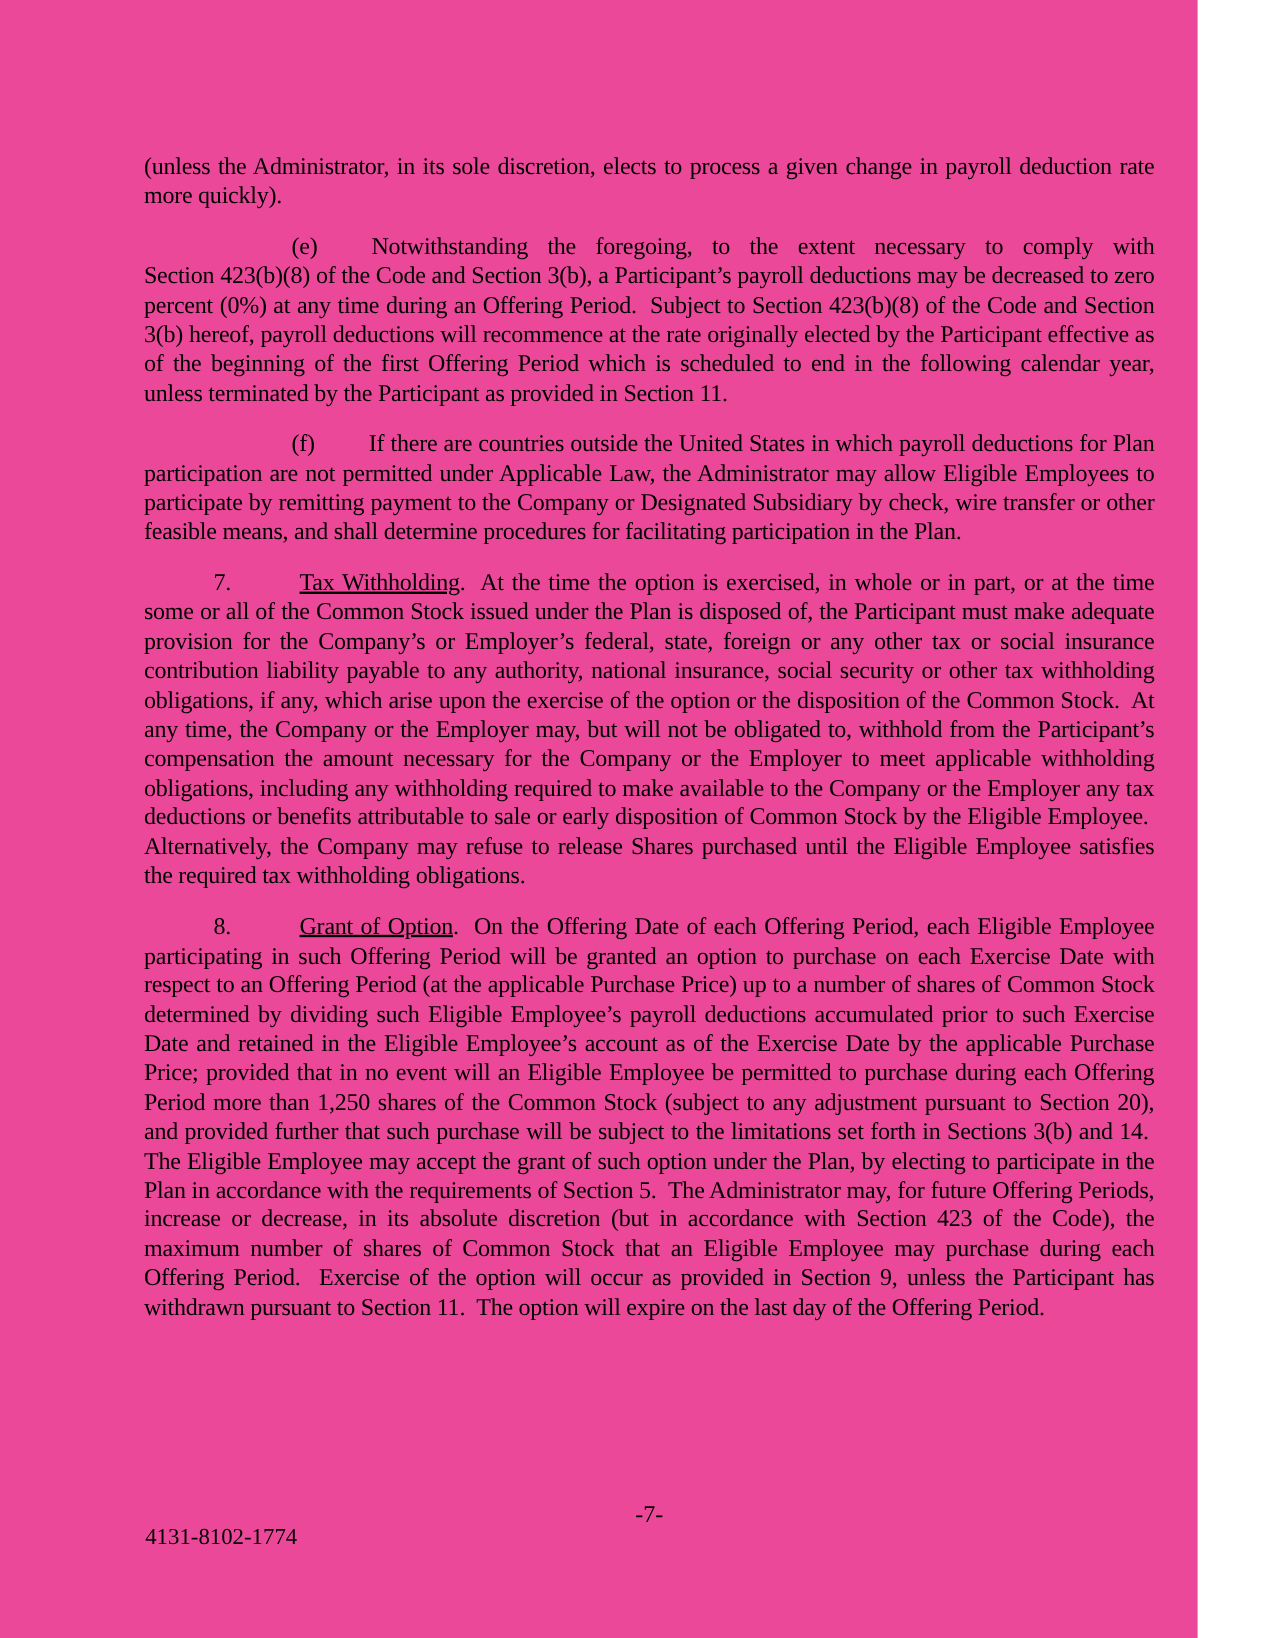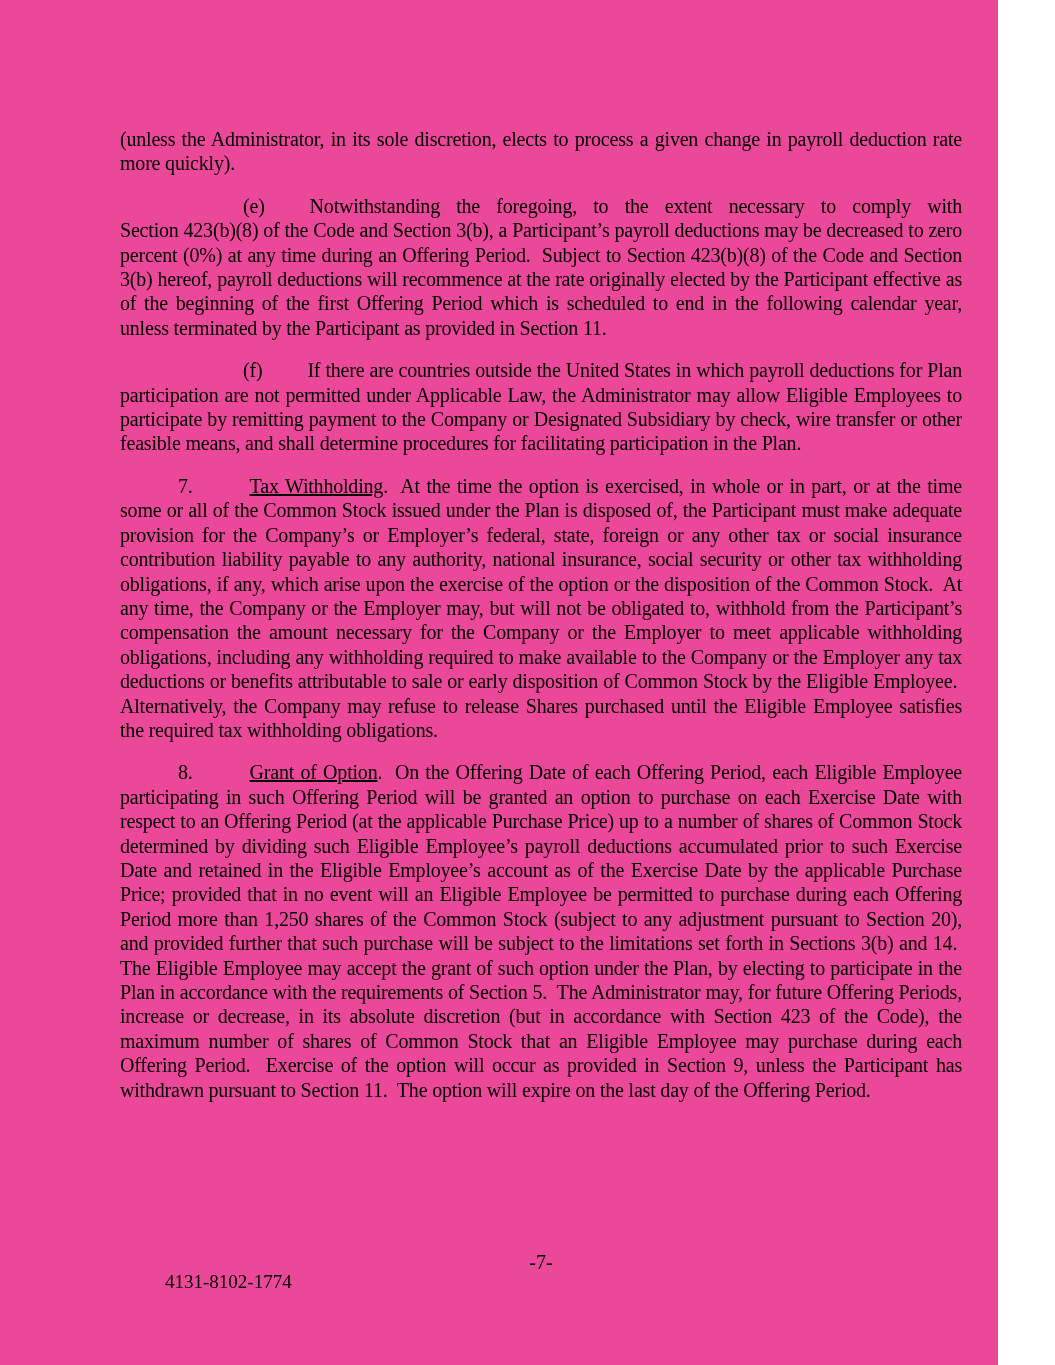--- a/index.html
+++ b/index.html
@@ -37,21 +37,20 @@
     text-align: center;
     font-size: 20px;
     line-height: 24px;
   }
   .footer-docid {
     position: absolute;
     left: 121px;
     top: 1271px;
     font-size: 19px;
     line-height: 22px;
-    margin-left: 44px;
   }
 </style>
 </head>
 <body>
 
 <div class="page">
 
   <div class="content">
 
     <p class="para"><span>(unless the Administrator, in its sole discretion, elects to process a given change in payroll deduction rate more quickly).</span></p>

